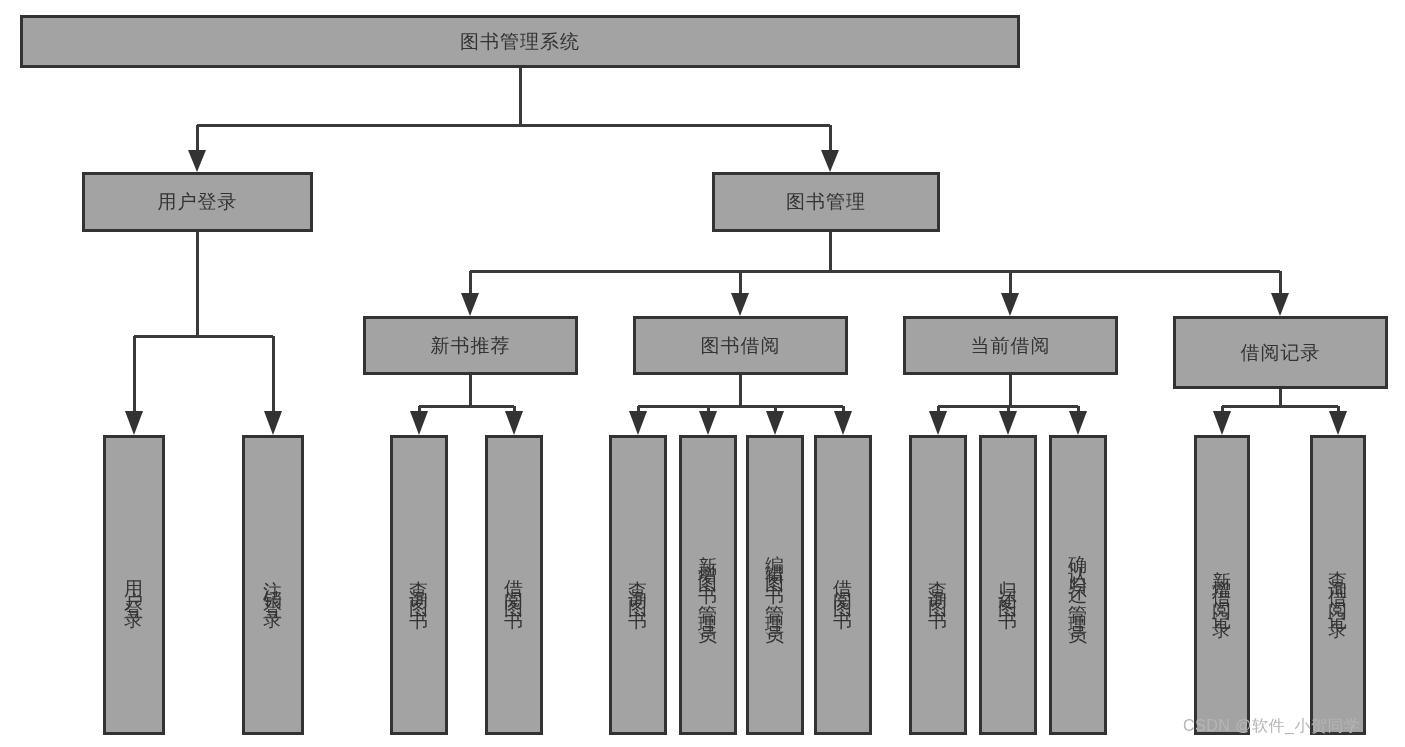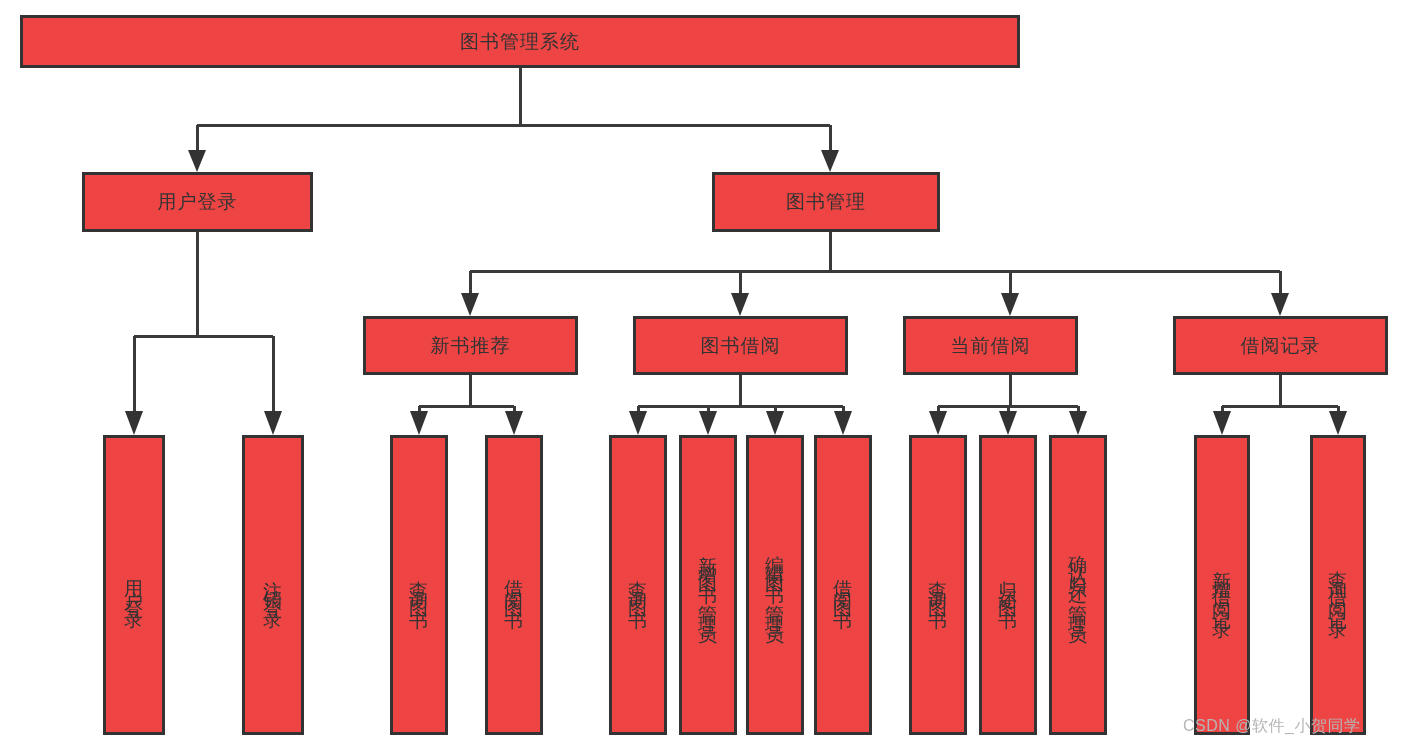--- a/index.html
+++ b/index.html
@@ -20,21 +20,21 @@
     left: 0;
     top: 0;
     width: 1405px;
     height: 747px;
     pointer-events: none;
   }
   .node {
     position: absolute;
     box-sizing: border-box;
     border: 3px solid #333333;
-    background: #ef4444;
+    background: #a3a3a3;
     color: #333333;
     display: flex;
     align-items: center;
     justify-content: center;
     text-align: center;
   }
   .h-node {
     font-size: 19px;
     letter-spacing: 1px;
     white-space: nowrap;
@@ -111,22 +111,22 @@
     <polygon class="arrow" points="1329,411 1347,411 1338,435"></polygon>
   </svg>
 
   <div class="node h-node" style="left:20px; top:15px; width:1000px; height:53px;">图书管理系统</div>
 
   <div class="node h-node" style="left:82px; top:172px; width:231px; height:60px;">用户登录</div>
   <div class="node h-node" style="left:712px; top:172px; width:228px; height:60px;">图书管理</div>
 
   <div class="node h-node" style="left:363px; top:316px; width:215px; height:59px;">新书推荐</div>
   <div class="node h-node" style="left:633px; top:316px; width:215px; height:59px;">图书借阅</div>
-  <div class="node h-node" style="left:903px; top:316px; width:175px; height:59px;">当前借阅</div>
-  <div class="node h-node" style="left:1173px; top:316px; width:215px; height:59px;">借阅记录</div>
+  <div class="node h-node" style="left:903px; top:316px; width:215px; height:59px;">当前借阅</div>
+  <div class="node h-node" style="left:1173px; top:316px; width:215px; height:73px;">借阅记录</div>
 
   <div class="node leaf" style="left:103px; width:62px;">
     <span class="vtext">用户登录</span>
   </div>
   <div class="node leaf" style="left:242px; width:62px;">
     <span class="vtext">注销登录</span>
   </div>
 
   <div class="node leaf" style="left:390px; width:58px;">
     <span class="vtext">查询图书</span>

